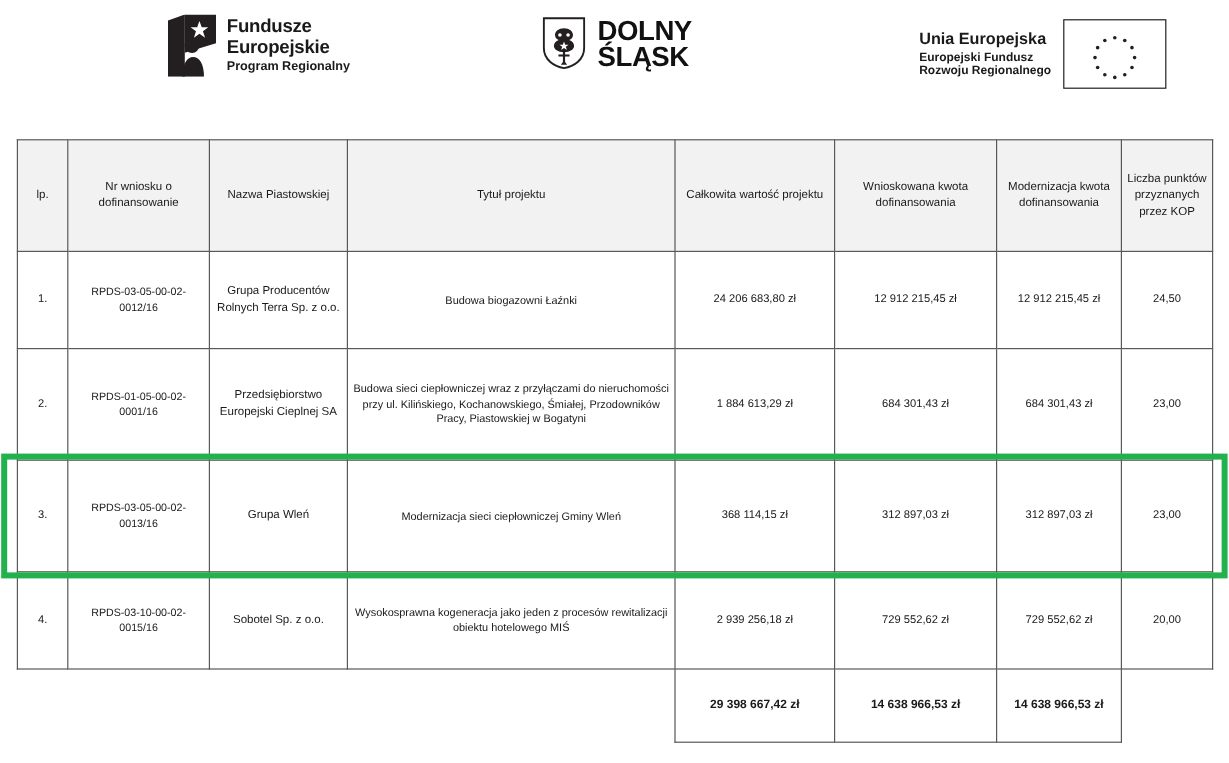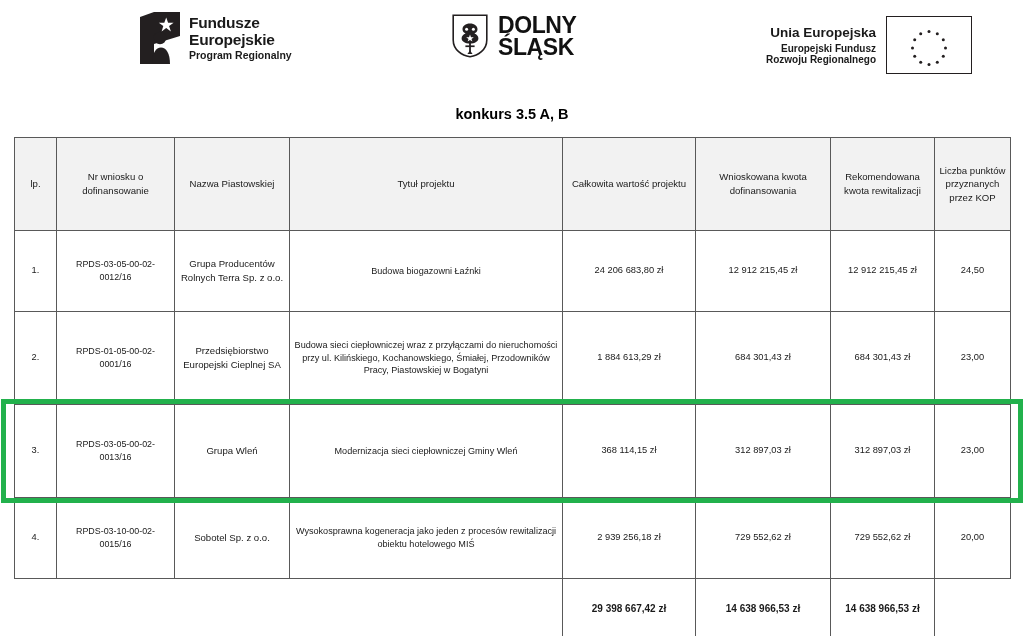--- a/index.html
+++ b/index.html
@@ -60,21 +60,21 @@
   .ds-text {
     line-height: 0.96;
     font-weight: bold;
     font-size: 23px;
     letter-spacing: -0.4px;
     color: #111111;
   }
   .ds-text span { display: block; }
 
   .ue-text {
-    text-align: right;
+    text-align: left;
     line-height: 1.12;
     margin-right: 10px;
   }
   .ue-text .u1 {
     font-size: 13.5px;
     font-weight: bold;
     color: #1a1a1a;
     display: block;
   }
   .ue-text .u2, .ue-text .u3 {
@@ -231,21 +231,20 @@
         <circle cx="25.5" cy="31" r="1.5"></circle>
         <circle cx="27.7" cy="22.7" r="1.5"></circle>
         <circle cx="33.7" cy="16.7" r="1.5"></circle>
       </g>
     </svg>
   </div>
 
 </div>
 
 <div class="doc-title">
-  <span class="t2">konkurs 3.5 A, B</span>
 </div>
 
 <div class="table-wrap">
   <table class="grid">
     <colgroup>
       <col class="c-lp">
         <col class="c-nr">
         <col class="c-name">
         <col class="c-title">
       <col class="c-total">
@@ -254,21 +253,21 @@
         <col class="c-pts">
     </colgroup>
     <thead>
       <tr>
         <th>lp.</th>
         <th>Nr wniosku o dofinansowanie</th>
         <th>Nazwa Piastowskiej</th>
         <th>Tytuł projektu</th>
         <th>Całkowita wartość projektu</th>
         <th>Wnioskowana kwota dofinansowania</th>
-        <th>Rekomendowana kwota rewitalizacji</th>
+        <th>Modernizacja kwota dofinansowania</th>
         <th>Liczba punktów przyznanych przez KOP</th>
       </tr>
     </thead>
     <tbody>
 
       <tr>
         <td class="cell-lp">1.</td>
         <td class="cell-nr">RPDS-03-05-00-02-0012/16</td>
         <td class="cell-name">Grupa  Producentów Rolnych Terra Sp. z o.o.</td>
         <td class="cell-title">Budowa biogazowni Łaźnki</td>

